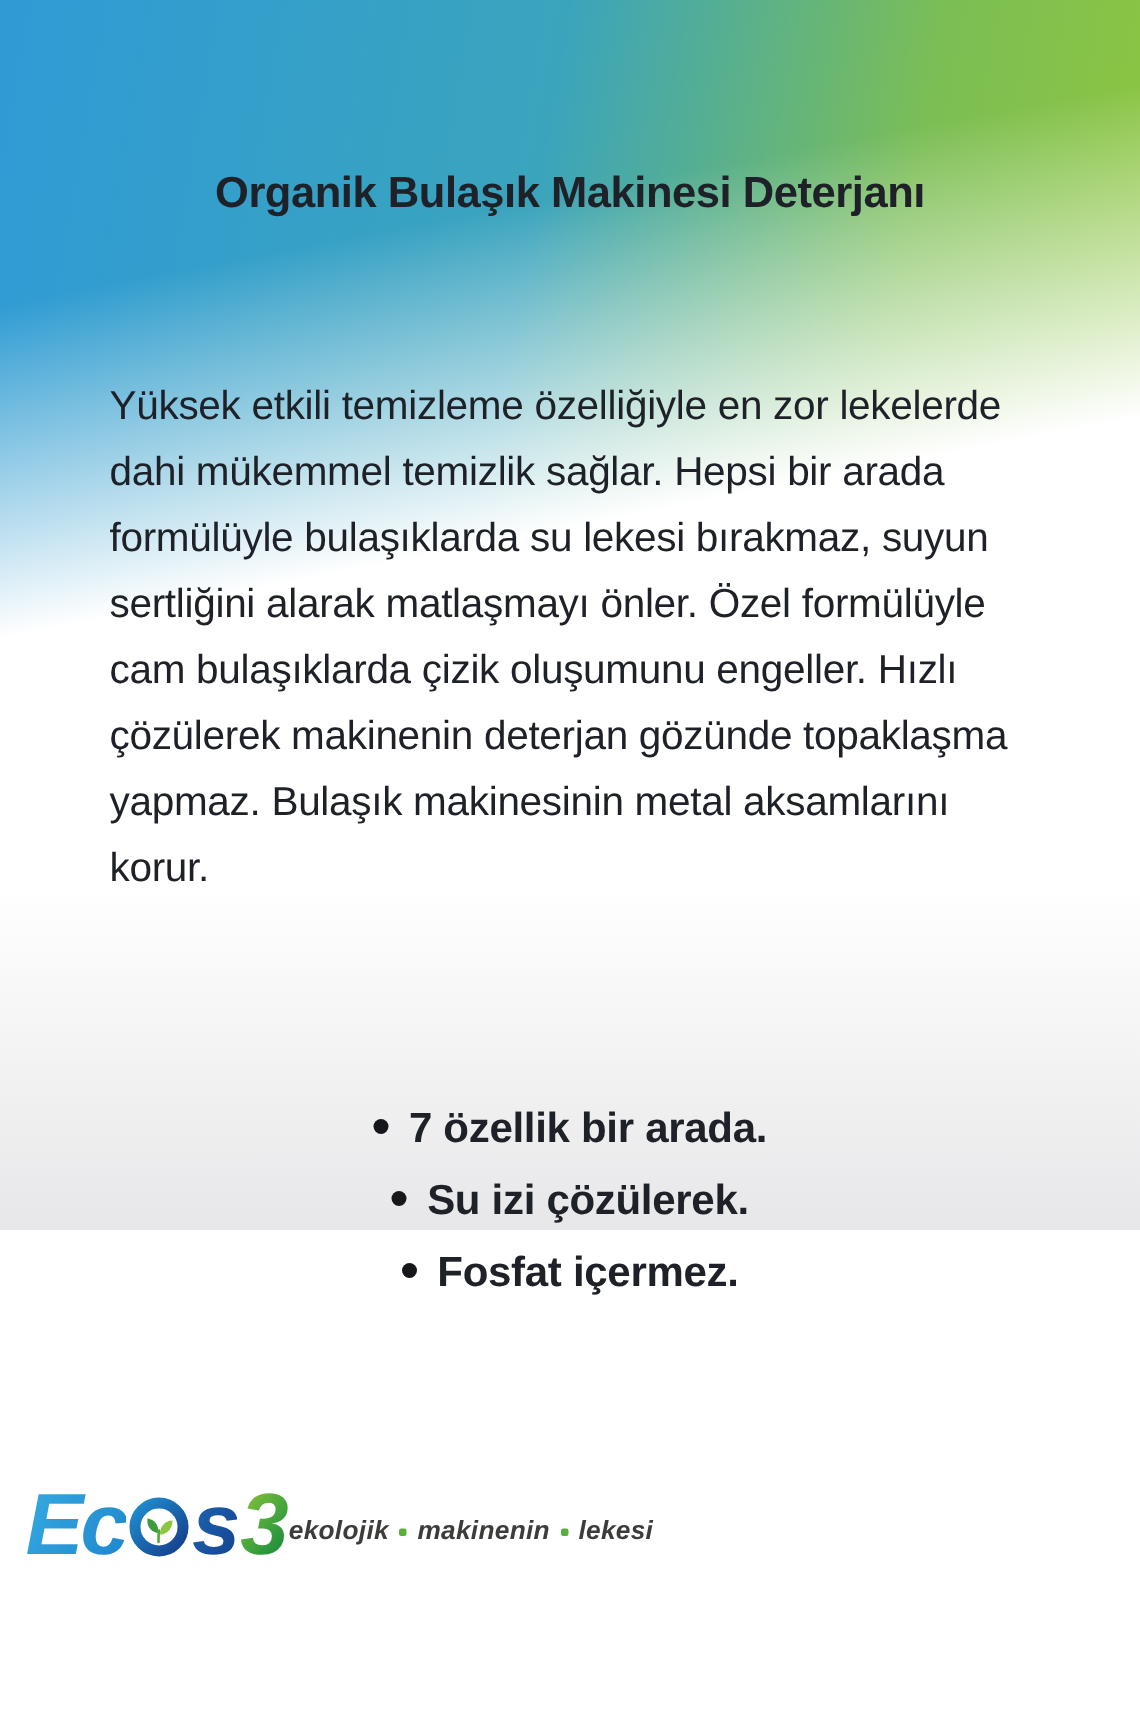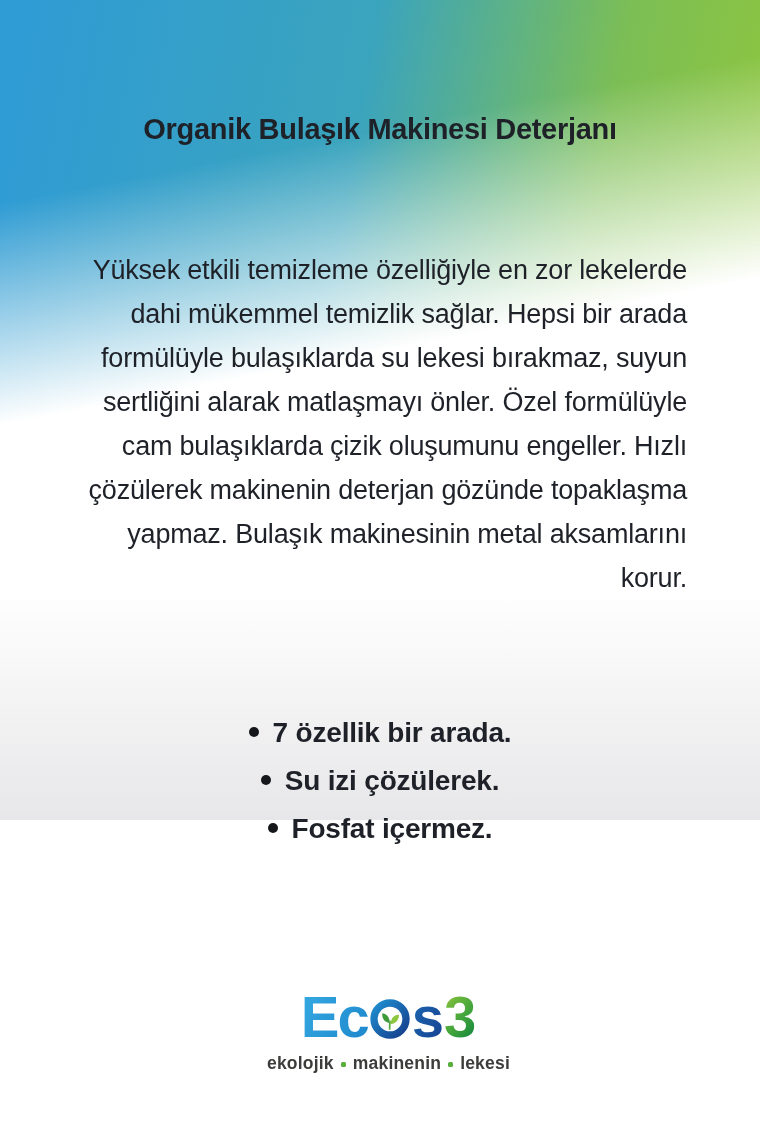--- a/index.html
+++ b/index.html
@@ -33,29 +33,29 @@
     font-weight:normal;
     line-height:34px;
   }
 
   .description{
     position:absolute;
     top:248px;left:50%;
     transform:translateX(-50%);
     width:614px;
     margin:0;
-    text-align:right;
+    text-align:left;
     font-size:27px;
     line-height:44px;
     letter-spacing:-0.2px;
   }
 
   .features{
     position:absolute;
-    top:709px;left:0;right:0;
+    top:728px;left:0;right:0;
     margin:0;padding:0;
     list-style:none;
     text-align:center;
     font-size:28px;
     font-weight:bold;
     line-height:48px;
     letter-spacing:-0.2px;
   }
   .features .dot{
     display:inline-block;
@@ -63,21 +63,21 @@
     border-radius:50%;
     background:#15171a;
     margin-right:14px;
     vertical-align:middle;
     transform:translateY(-3px);
   }
 
   .brand{
     position:absolute;
     top:988px;left:17px;right:0;
-    display:flex;flex-direction:column;align-items:center;
+    display:flex;flex-direction:row;align-items:center;font-style:italic;
   }
   .logo{
     white-space:nowrap;
     font-size:58px;
     font-weight:bold;
     letter-spacing:-2px;
     line-height:1;
   }
   .logo span{
     -webkit-background-clip:text;

